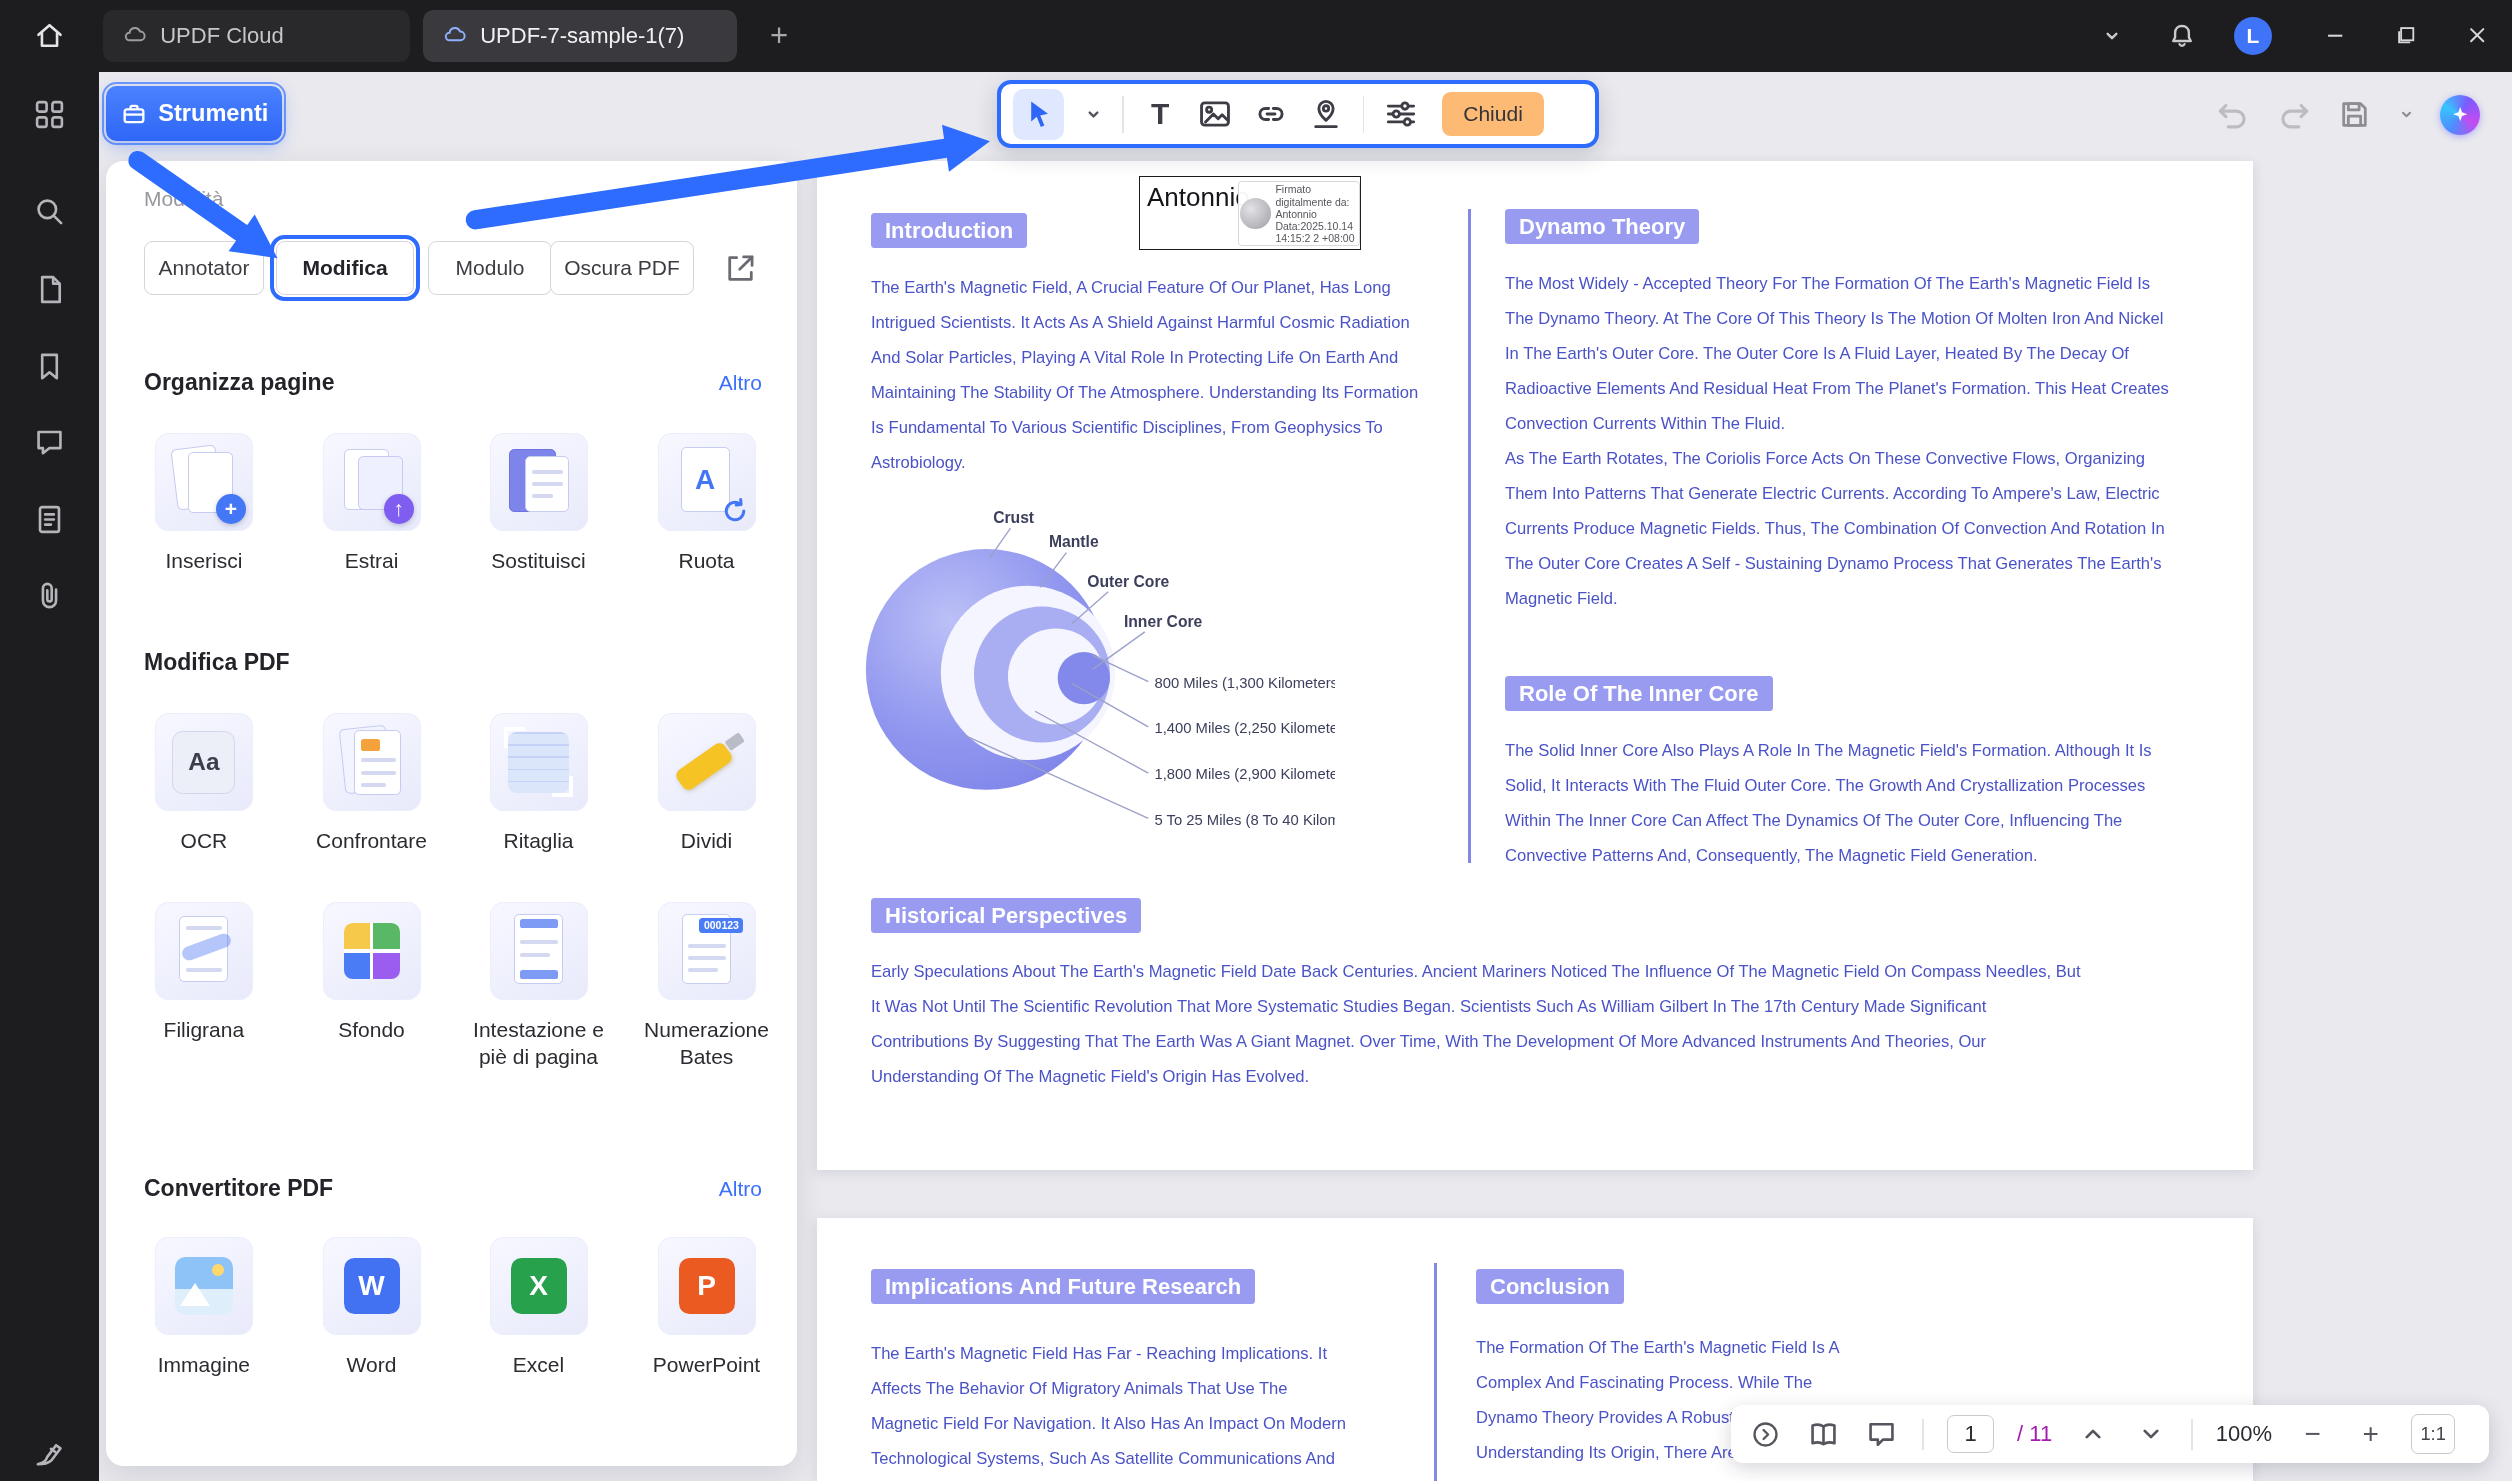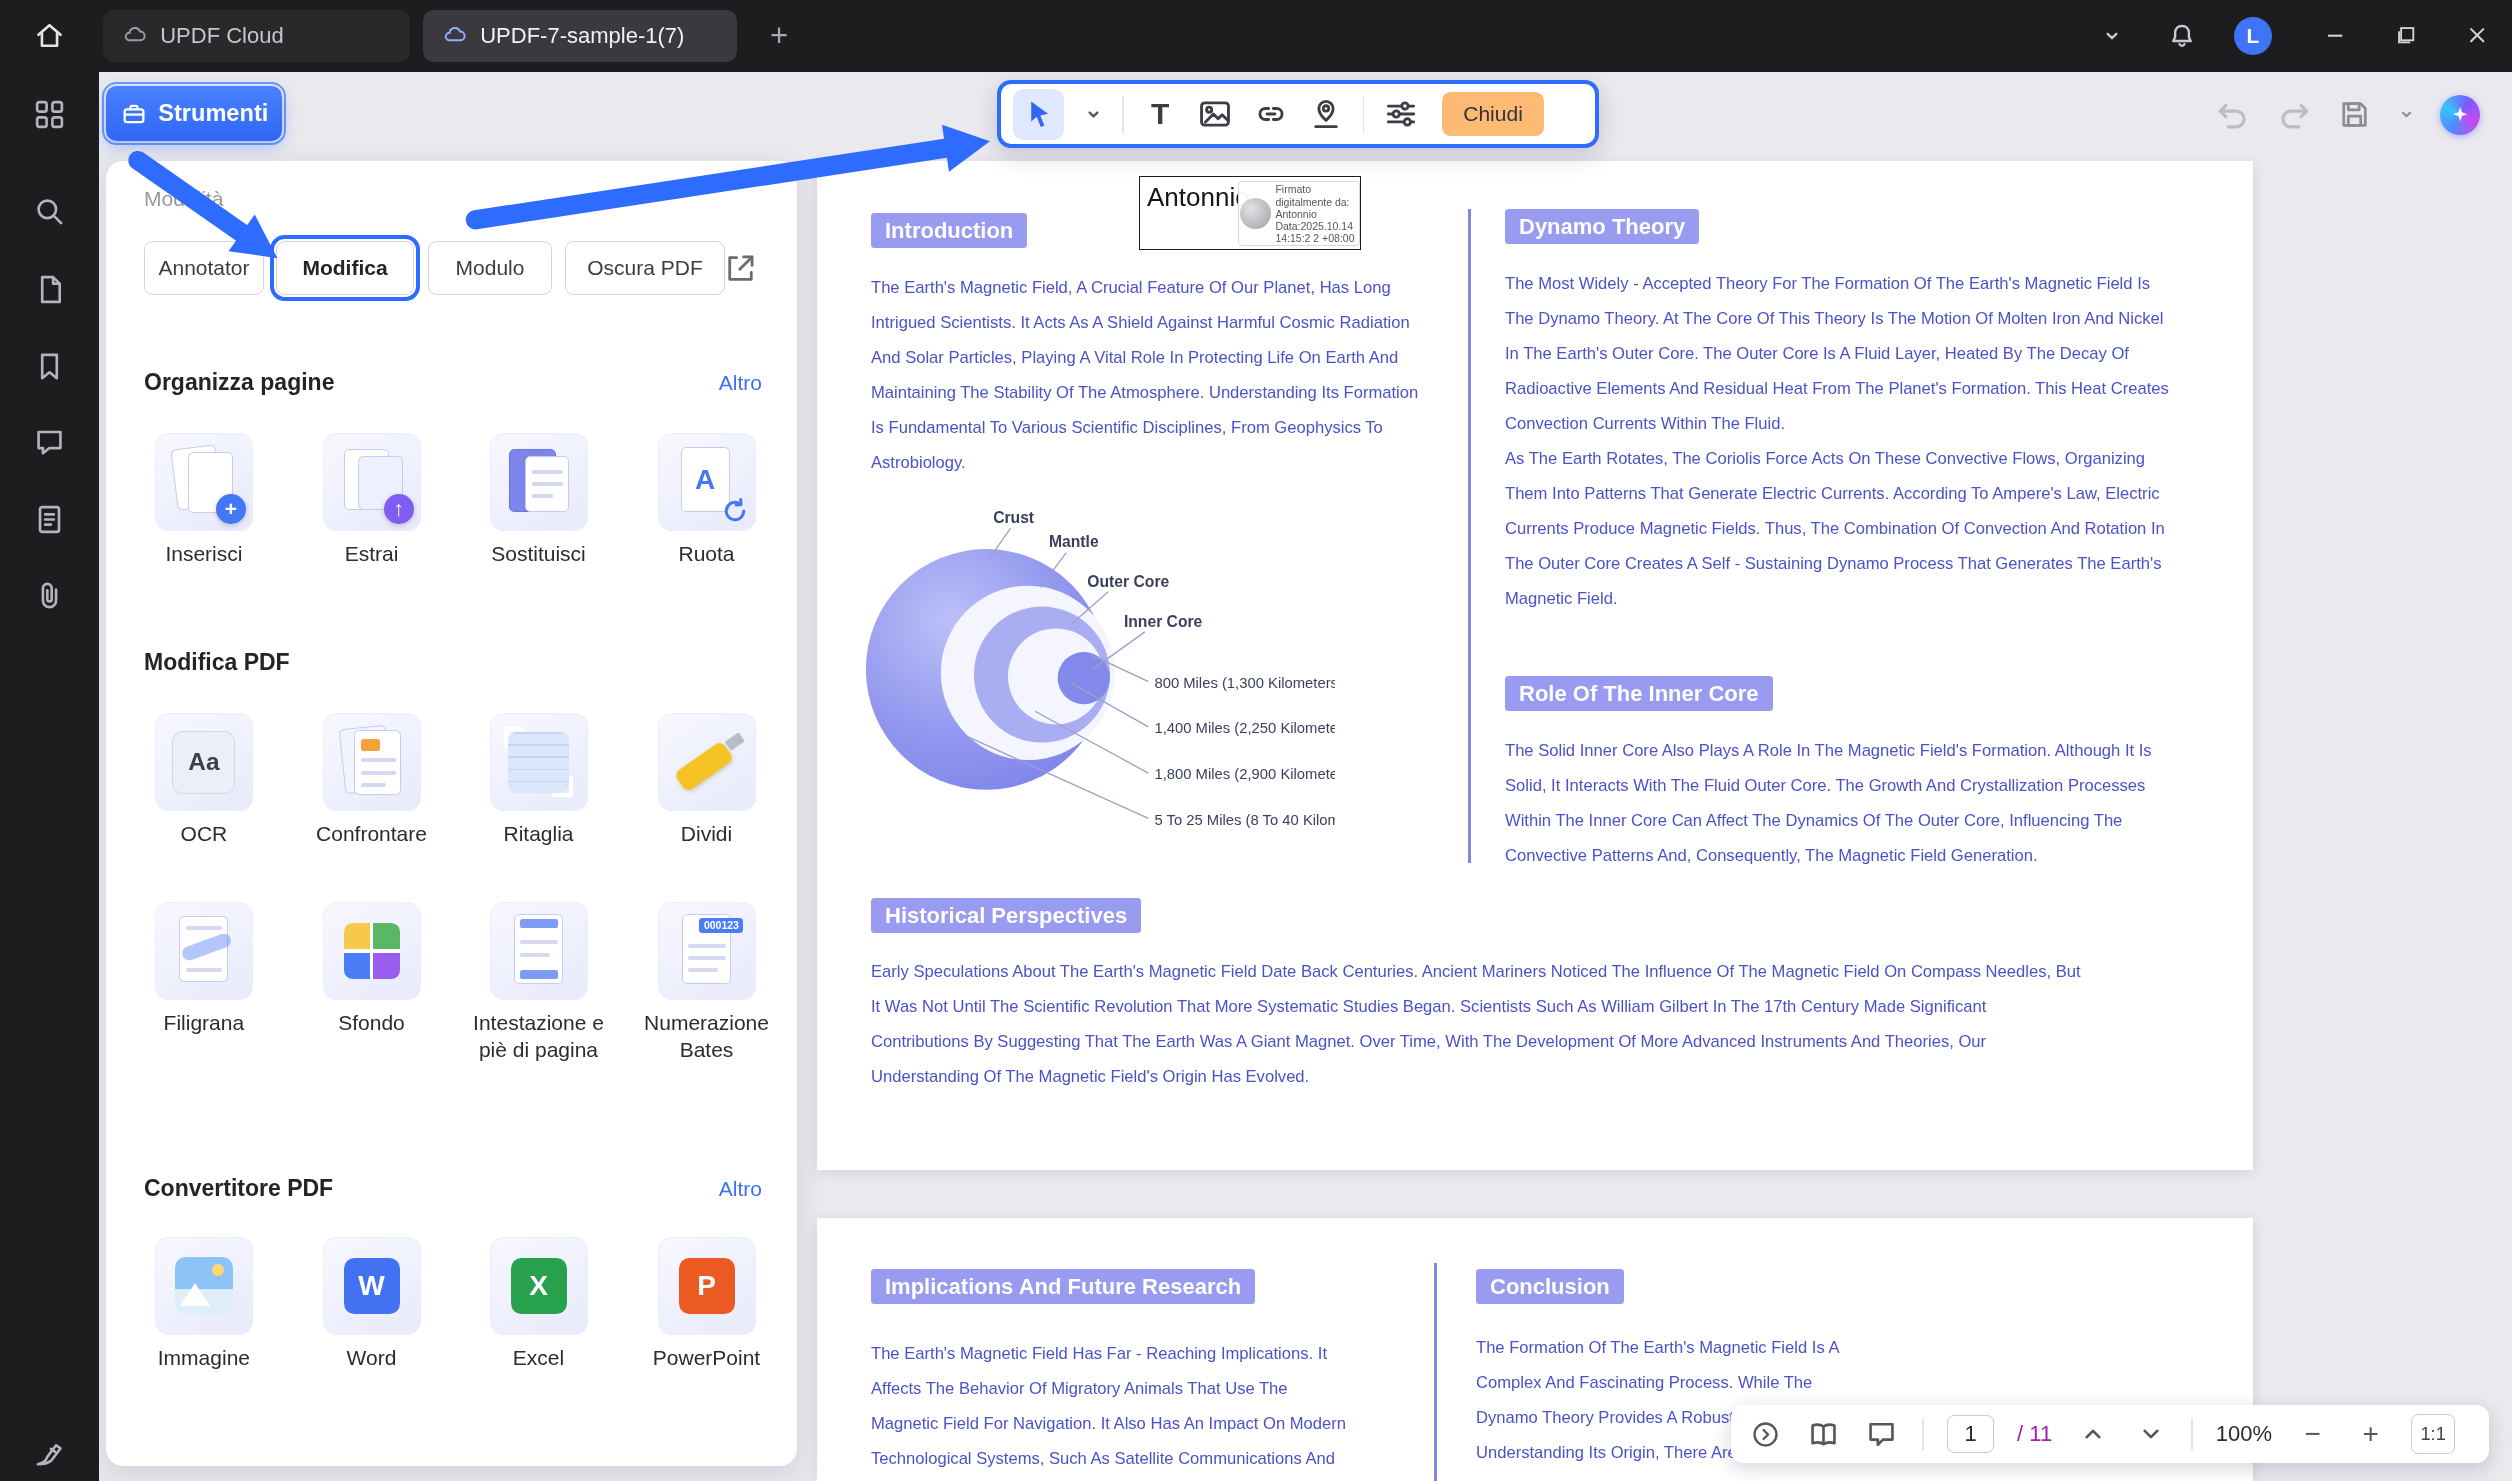--- a/index.html
+++ b/index.html
@@ -29,21 +29,21 @@
 
 .panel{position:absolute;left:106px;top:161px;width:691px;height:1305px;background:#fff;border-radius:17.4px;box-shadow:0 8.7px 30px rgba(30,30,60,.12);z-index:30}
 .p-label{position:absolute;left:38px;font-size:21px;color:#97979e}
 .mode-btn{position:absolute;top:80px;height:54px;border:1.7px solid #d4d4da;border-radius:8.7px;background:#fff;display:flex;align-items:center;justify-content:center;font-size:21px;color:#3c3c42}
 .mode-active{outline:4.4px solid #2e6bff;outline-offset:2.6px;font-weight:700;color:#23232a}
 .sec-head{position:absolute;left:38px;right:35px;display:flex;justify-content:space-between;align-items:center}
 .sec-title{font-size:23px;font-weight:700;color:#232329}
 .altro{font-size:21px;color:#3a70fd}
 .tool{position:absolute;width:161px;display:flex;flex-direction:column;align-items:center}
 .tile{width:98px;height:98px;border-radius:14px;background:linear-gradient(150deg,#f7f8ff 0%,#e8eafb 100%);position:relative;display:flex;align-items:center;justify-content:center;box-shadow:inset 0 0 0 0.9px #eceefc}
-.tlabel{margin-top:9px;font-size:21px;line-height:27px;color:#2b2b31;text-align:center}
+.tlabel{margin-top:16px;font-size:21px;line-height:27px;color:#2b2b31;text-align:center}
 .pg{position:absolute;background:#fff;border:1.7px solid #c6cbef;border-radius:5.2px}
 .badge{position:absolute;right:7px;bottom:7px;width:30px;height:30px;border-radius:50%;color:#fff;font-size:21px;font-weight:700;display:flex;align-items:center;justify-content:center;box-shadow:0 1.7px 5.2px rgba(40,40,90,.25)}
 .sq{width:56px;height:56px;border-radius:10.5px;color:#fff;font-weight:700;font-size:28px;display:flex;align-items:center;justify-content:center}
 .pline{position:absolute;left:7px;right:7px;height:3.5px;background:#d4d8f0;border-radius:1.7px}
 
 .page{position:absolute;background:#fff;box-shadow:0 2.6px 12.2px rgba(40,40,80,.12);z-index:1}
 .doc-h{position:absolute;background:#989bf0;color:#fff;font-weight:700;font-size:22px;line-height:35px;padding:0 14px;border-radius:3.5px;white-space:nowrap;z-index:5}
 .doc-p{position:absolute;font-size:16.6px;line-height:35px;color:#4a52c8;z-index:5}
 .vdiv{position:absolute;width:2.6px;background:#8387e6;z-index:5}
 .sigbox{position:absolute;left:1139px;top:176px;width:222px;height:74px;background:#fff;border:1.7px solid #1c1c1c;z-index:6}
@@ -137,21 +137,21 @@
 
   <div class="mode-btn" style="left:38px;width:120px">
       <span>Annotator</span>
     </div>
   <div class="mode-btn mode-active" style="left:170px;width:138px">
       <span>Modifica</span>
     </div>
   <div class="mode-btn" style="left:322px;width:124px">
       <span>Modulo</span>
     </div>
-  <div class="mode-btn" style="left:459px;width:160px">
+  <div class="mode-btn" style="left:444px;width:144px">
       <span>Oscura PDF</span>
     </div>
   <div class="abs" style="left:616px;top:89px;color:#6a6a72">
     <svg width="37" height="37" viewBox="0 0 24 24" fill="none" stroke="currentColor" stroke-width="1.8" stroke-linecap="round" stroke-linejoin="round">
         <path d="M9.5 5H5v14h14v-4.5"></path>
         <path d="M14 4.5h5.5V10"></path>
         <path d="M19.5 4.5L11.5 12.5"></path>
       </svg>
   </div>
 

